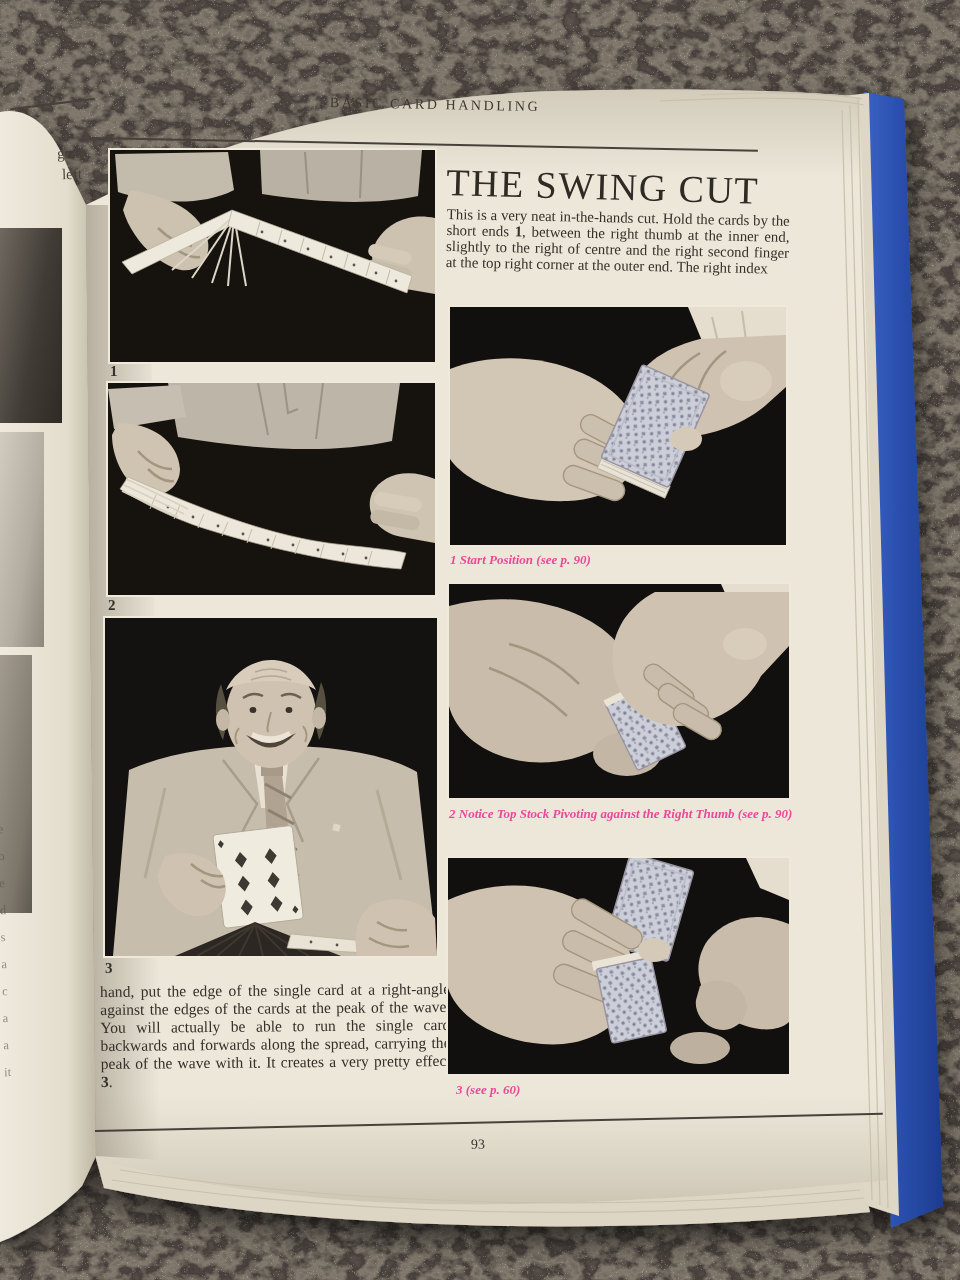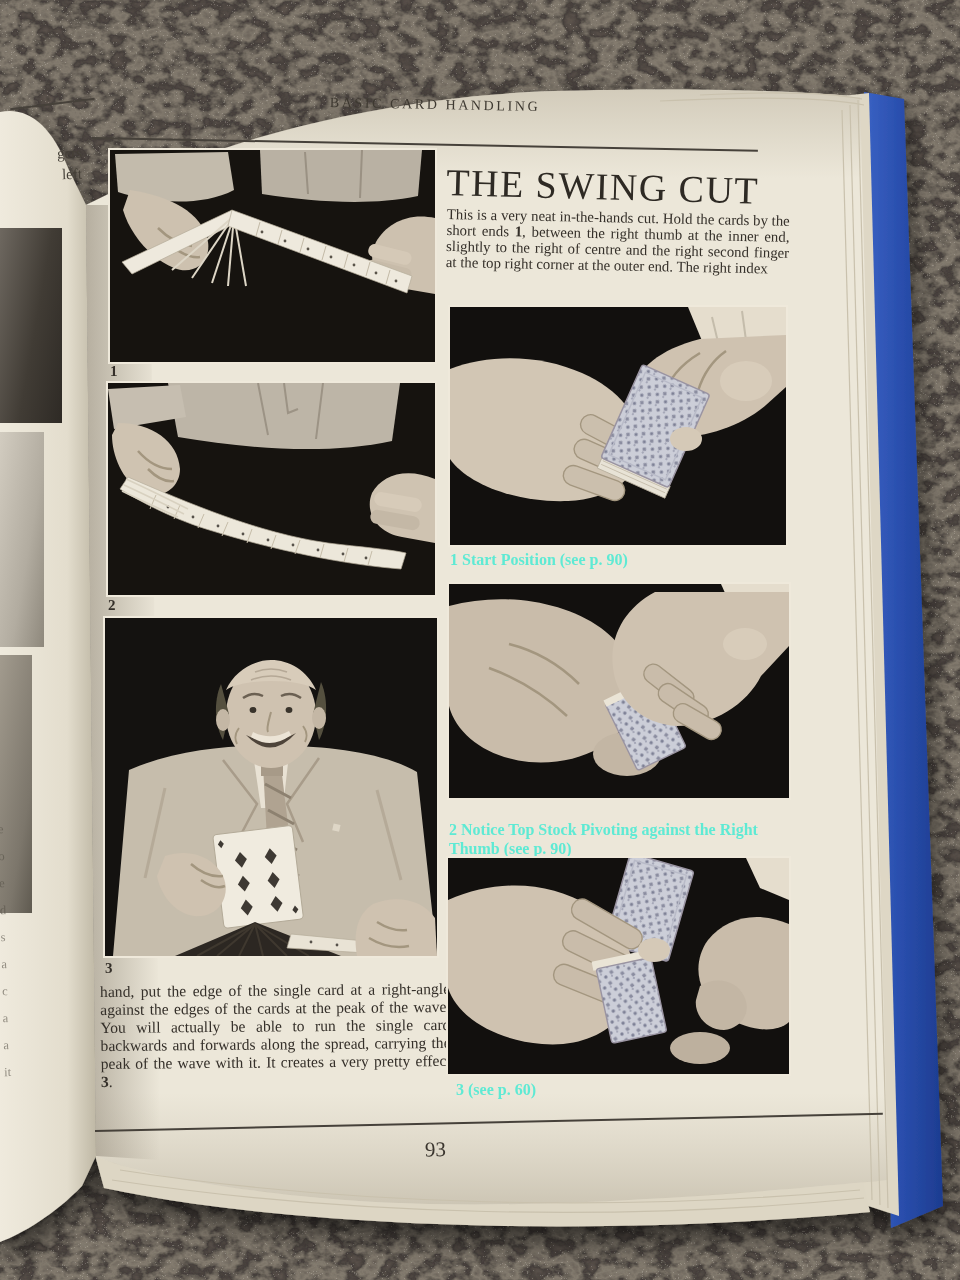--- a/index.html
+++ b/index.html
@@ -14,22 +14,22 @@
   .chapter-title{font-size:38px;letter-spacing:1.5px;color:#2e2a24;
                  transform:rotate(1.6deg);transform-origin:left top;white-space:nowrap;}
   .para{text-align:justify;hyphens:none;}
   .intro{font-size:14.8px;line-height:15.9px;transform:rotate(1.15deg);
          transform-origin:left top;}
   .bodytext{font-size:15.6px;line-height:18px;transform:rotate(-0.5deg);
             transform-origin:left top;}
   .fig{background:#17130f;box-shadow:0 0 0 2px #efe9db;}
   .fig svg{display:block;}
   .figlabel{font-weight:bold;font-size:15px;color:#35302a;}
-  .figcaption{font-weight:bold;font-size:16px;line-height:18.5px;color:#5eead4;}
-  .pageno{font-size:21px;color:#3a352e;text-align:left;transform:rotate(-0.8deg);}
+  .figcaption{font-weight:bold;font-size:13px;line-height:18.5px;color:#ec4899;font-style:italic;}
+  .pageno{font-size:14px;color:#3a352e;text-align:right;transform:rotate(-0.8deg);}
   .fragment{font-size:15px;color:#443f37;text-align:right;transform:rotate(-2deg);}
   .edge-letters{font-size:12.5px;line-height:27px;color:#55504699;white-space:pre-line;
                 transform:rotate(-1.5deg);}
   .lp-photo{filter:blur(0.4px);}
 </style>
 </head>
 <body>
 
 <div class="scene">
 
@@ -351,21 +351,21 @@
       </g>
       <path d="M206,8 C176,24 160,52 164,84 C168,118 194,140 228,142 C264,142 298,120 312,92 L340,62 L340,8 Z" fill="#cfc2b0"></path>
       <g fill="#c9bcaa" stroke="#a3967f" stroke-width="1.4">
         <rect x="192" y="92" width="58" height="19" rx="9" transform="rotate(38 220 100)"></rect>
         <rect x="206" y="110" width="56" height="19" rx="9" transform="rotate(34 234 120)"></rect>
         <rect x="222" y="128" width="52" height="19" rx="9" transform="rotate(30 248 138)"></rect>
       </g>
       <ellipse cx="296" cy="60" rx="22" ry="16" fill="#d8ccba"></ellipse>
     </svg>
   </div>
-  <div class="abs figcaption" style="left:449px;top:805px;width:350px;margin-top:16px;">2 Notice Top Stock Pivoting against the Right Thumb (see p. 90)</div>
+  <div class="abs figcaption" style="left:449px;top:805px;width:350px;">2 Notice Top Stock Pivoting against the Right Thumb (see p. 90)</div>
 
   <div class="abs fig" style="left:448px;top:858px;width:341px;height:216px;">
     <svg width="341" height="216" viewBox="0 0 341 216">
       <defs>
         <pattern id="pb3" width="11" height="11" patternUnits="userSpaceOnUse" patternTransform="rotate(18)">
           <rect width="11" height="11" fill="#ccced8"></rect>
           <circle cx="3" cy="3" r="1.7" fill="#7e8196"></circle>
           <path d="M8,6 l2.4,2.4 -2.4,2.4 -2.4,-2.4 Z" fill="#8b8da0"></path>
           <circle cx="9" cy="1" r="1" fill="#9a9cad"></circle>
         </pattern>

